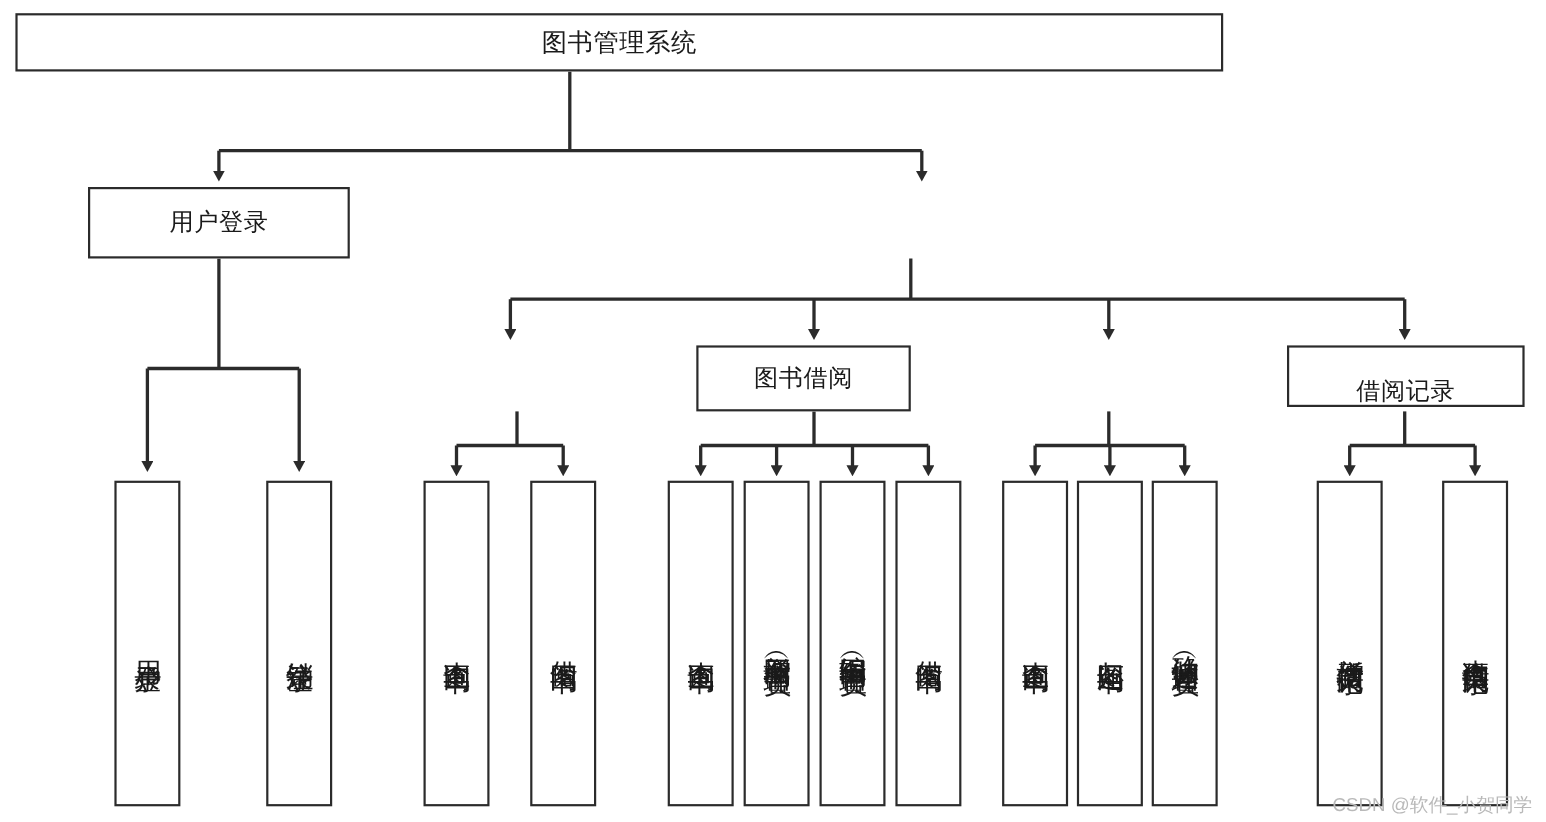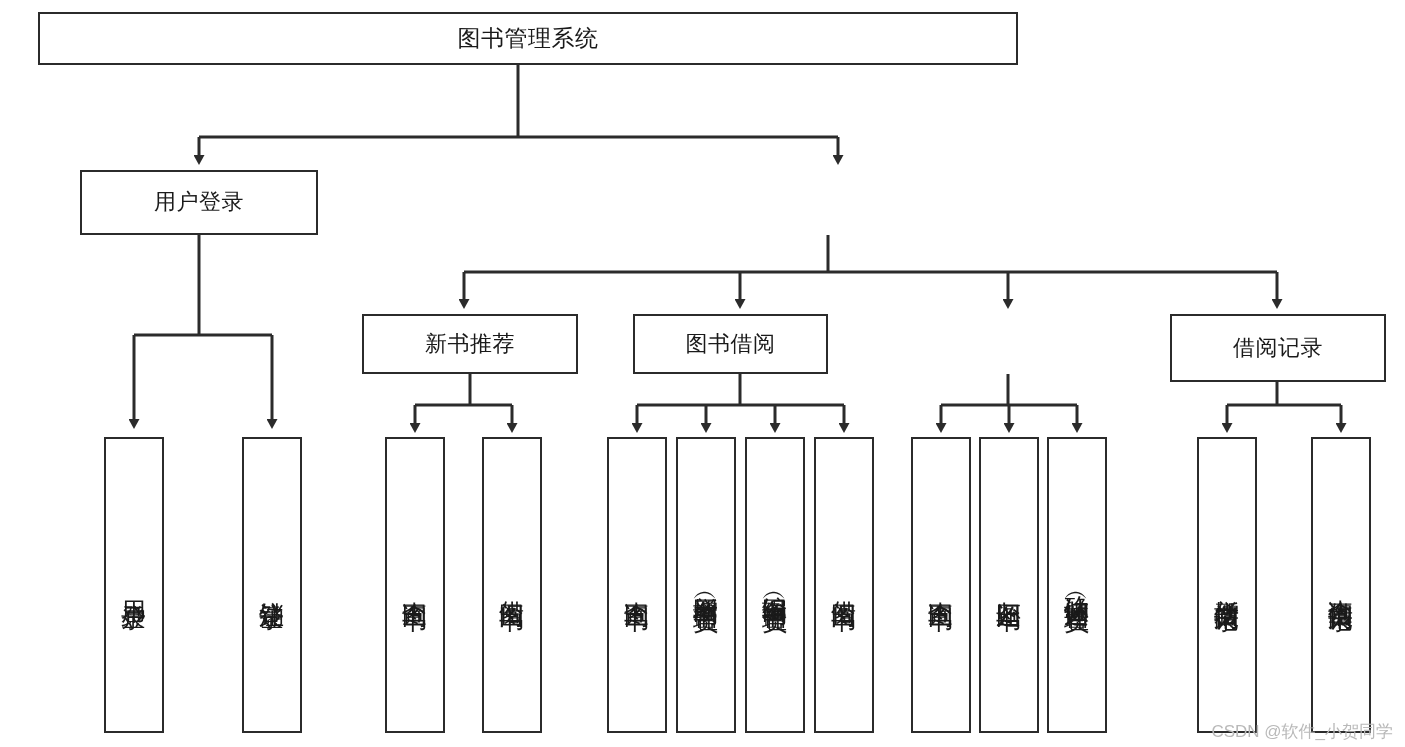--- a/index.html
+++ b/index.html
@@ -119,35 +119,32 @@
       <path d="M1009,405 L1009,424" marker-end="url(#arrow)"></path>
       <path d="M1077,405 L1077,424" marker-end="url(#arrow)"></path>
 
       <path d="M1277,374 L1277,405"></path>
       <path d="M1227,405 L1341,405"></path>
       <path d="M1227,405 L1227,424" marker-end="url(#arrow)"></path>
       <path d="M1341,405 L1341,424" marker-end="url(#arrow)"></path>
     </g>
   </svg>
 
-  <div class="node horizontal root" style="left:14px; top:12px; width:980px; height:53px;margin-left:24px;">
+  <div class="node horizontal root" style="left:14px; top:12px; width:1098px; height:53px;">
     <span class="label">图书管理系统</span>
   </div>
 
   <div class="node horizontal" style="left:80px; top:170px; width:238px; height:65px;">
     <span class="label">用户登录</span>
   </div>
 
-  <div class="node horizontal" style="left:362px; top:314px; width:216px; height:60px;">
-    <span class="label">新书推荐</span>
-  </div>
   <div class="node horizontal" style="left:633px; top:314px; width:195px; height:60px;">
     <span class="label">图书借阅</span>
   </div>
-  <div class="node horizontal" style="left:1170px; top:314px; width:216px; height:68px;">
+  <div class="node horizontal" style="left:1170px; top:314px; width:216px; height:56px;align-items:flex-end;">
     <span class="label">借阅记录</span>
   </div>
 
   <div class="node vertical" style="left:104px; top:437px; width:60px; height:296px;">
     <span class="label">用户登录</span>
   </div>
   <div class="node vertical" style="left:242px; top:437px; width:60px; height:296px;">
     <span class="label">注销登录</span>
   </div>
 

